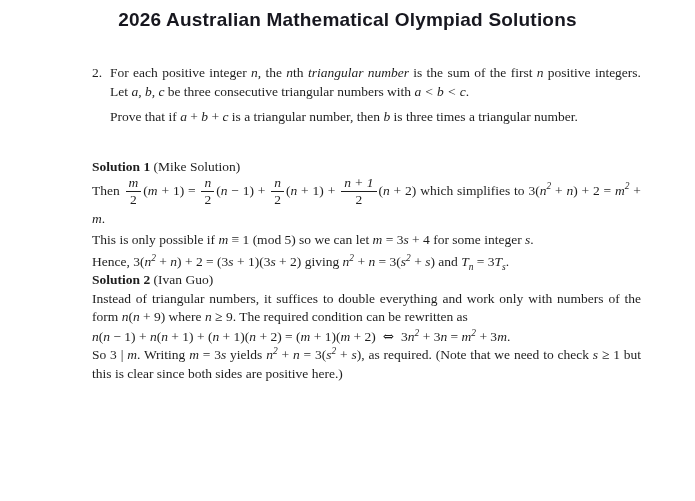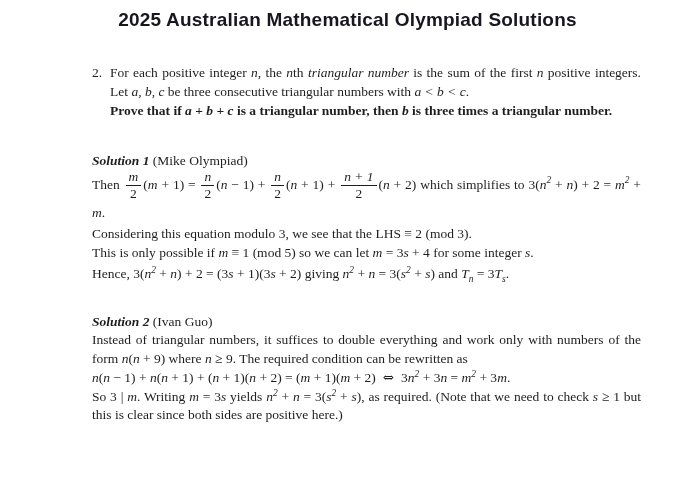--- a/index.html
+++ b/index.html
@@ -17,57 +17,56 @@
     text-align:center;
     font-family:"Liberation Sans","DejaVu Sans",sans-serif;
     font-weight:700;font-size:19px;line-height:22px;
     color:#17171f;letter-spacing:0.2px;
   }
   .content{padding:0 54px 0 92px;}
   .problem{display:flex;margin-top:33px;}
   .pnum{width:18px;flex:none;}
   .ptext{flex:1;}
   .ptext p{margin:0;text-align:justify;}
-  .ptext p + p{margin-top:1px;font-weight:bold;}
+  .ptext p + p{margin-top:7px;}
   .solution p{margin:0;text-align:justify;}
   .sol1{margin-top:31px;}
-  .sol2{margin-top:29px;}
+  .sol2{}
   .sol-heading{margin-bottom:5px;}
-  .bold{font-weight:700;font-style:italic;}
+  .bold{font-weight:700;}
   .i{font-style:italic;}
   .sup{vertical-align:super;font-size:0.7em;line-height:0;font-style:italic;}
   .sub{vertical-align:sub;font-size:0.7em;line-height:0;font-style:italic;}
   .fracline{line-height:24px;margin:5px 0 3px;}
   .frac{display:inline-block;vertical-align:middle;text-align:center;margin:0 2px;line-height:1.05;}
   .frac .fn{display:block;padding:0 3px 1px;border-bottom:1px solid #1e1e1e;font-style:italic;}
   .frac .fd{display:block;padding-top:1px;}
   .hence{margin-top:3px !important;}
   .equation{text-align:left;margin:12px 0 13px;}
   .arr{padding:0 7px;font-family:"DejaVu Serif",serif;}
 </style>
 </head>
 <body>
 
 <div class="page">
-  <h1 class="title">2025 Australian Mathematical Olympiad Solutions</h1>
+  <h1 class="title">2026 Australian Mathematical Olympiad Solutions</h1>
 
   <div class="content">
 
     <div class="problem">
       <div class="pnum">2.</div>
       <div class="ptext">
         <p><span>For each positive integer </span><span class="i">n</span><span>, the </span><span class="i">n</span><span>th </span><span class="i">triangular number</span><span> is the sum of the first </span><span class="i">n</span><span> positive integers. Let </span><span class="i">a, b, c</span><span> be three consecutive triangular numbers with </span><span class="i">a &lt; b &lt; c</span><span>.</span></p>
         <p><span>Prove that if </span><span class="i">a</span><span> + </span><span class="i">b</span><span> + </span><span class="i">c</span><span> is a triangular number, then </span><span class="i">b</span><span> is three times a triangular number.</span></p>
       </div>
     </div>
 
     <section class="solution sol1">
-      <p class="sol-heading"><span class="bold">Solution 1</span> <span>(Mike Olympiad)</span></p>
+      <p class="sol-heading"><span class="bold">Solution 1</span> <span>(Mike Solution)</span></p>
       <p class="fracline"><span>Then </span><span class="frac"><span class="fn">m</span><span class="fd">2</span></span><span>(</span><span class="i">m</span><span> + 1) = </span><span class="frac"><span class="fn">n</span><span class="fd">2</span></span><span>(</span><span class="i">n</span><span> − 1) + </span><span class="frac"><span class="fn">n</span><span class="fd">2</span></span><span>(</span><span class="i">n</span><span> + 1) + </span><span class="frac"><span class="fn">n + 1</span><span class="fd">2</span></span><span>(</span><span class="i">n</span><span> + 2) which simplifies to 3(</span><span class="i">n</span><span class="sup">2</span><span> + </span><span class="i">n</span><span>) + 2 = </span><span class="i">m</span><span class="sup">2</span><span> + </span><span class="i">m</span><span>.</span></p>
-      <p><span>Considering this equation modulo 3, we see that the LHS ≡ 2 (mod 3).</span></p>
       <p><span>This is only possible if </span><span class="i">m</span><span> ≡ 1 (mod 5) so we can let </span><span class="i">m</span><span> = 3</span><span class="i">s</span><span> + 4 for some integer </span><span class="i">s</span><span>.</span></p>
       <p class="hence"><span>Hence, 3(</span><span class="i">n</span><span class="sup">2</span><span> + </span><span class="i">n</span><span>) + 2 = (3</span><span class="i">s</span><span> + 1)(3</span><span class="i">s</span><span> + 2) giving </span><span class="i">n</span><span class="sup">2</span><span> + </span><span class="i">n</span><span> = 3(</span><span class="i">s</span><span class="sup">2</span><span> + </span><span class="i">s</span><span>) and </span><span class="i">T</span><span class="sub">n</span><span> = 3</span><span class="i">T</span><span class="sub">s</span><span>.</span></p>
     </section>
 
     <section class="solution sol2">
       <p class="sol-heading"><span class="bold">Solution 2</span> <span>(Ivan Guo)</span></p>
       <p><span>Instead of triangular numbers, it suffices to double everything and work only with numbers of the form </span><span class="i">n</span><span>(</span><span class="i">n</span><span> + 9) where </span><span class="i">n</span><span> ≥ 9. The required condition can be rewritten as</span></p>
       <p class="equation"><span class="i">n</span><span>(</span><span class="i">n</span><span> − 1) + </span><span class="i">n</span><span>(</span><span class="i">n</span><span> + 1) + (</span><span class="i">n</span><span> + 1)(</span><span class="i">n</span><span> + 2) = (</span><span class="i">m</span><span> + 1)(</span><span class="i">m</span><span> + 2)</span><span class="arr">⇔</span><span>3</span><span class="i">n</span><span class="sup">2</span><span> + 3</span><span class="i">n</span><span> = </span><span class="i">m</span><span class="sup">2</span><span> + 3</span><span class="i">m</span><span>.</span></p>
       <p><span>So 3 | </span><span class="i">m</span><span>. Writing </span><span class="i">m</span><span> = 3</span><span class="i">s</span><span> yields </span><span class="i">n</span><span class="sup">2</span><span> + </span><span class="i">n</span><span> = 3(</span><span class="i">s</span><span class="sup">2</span><span> + </span><span class="i">s</span><span>), as required. (Note that we need to check </span><span class="i">s</span><span> ≥ 1 but this is clear since both sides are positive here.)</span></p>
     </section>

